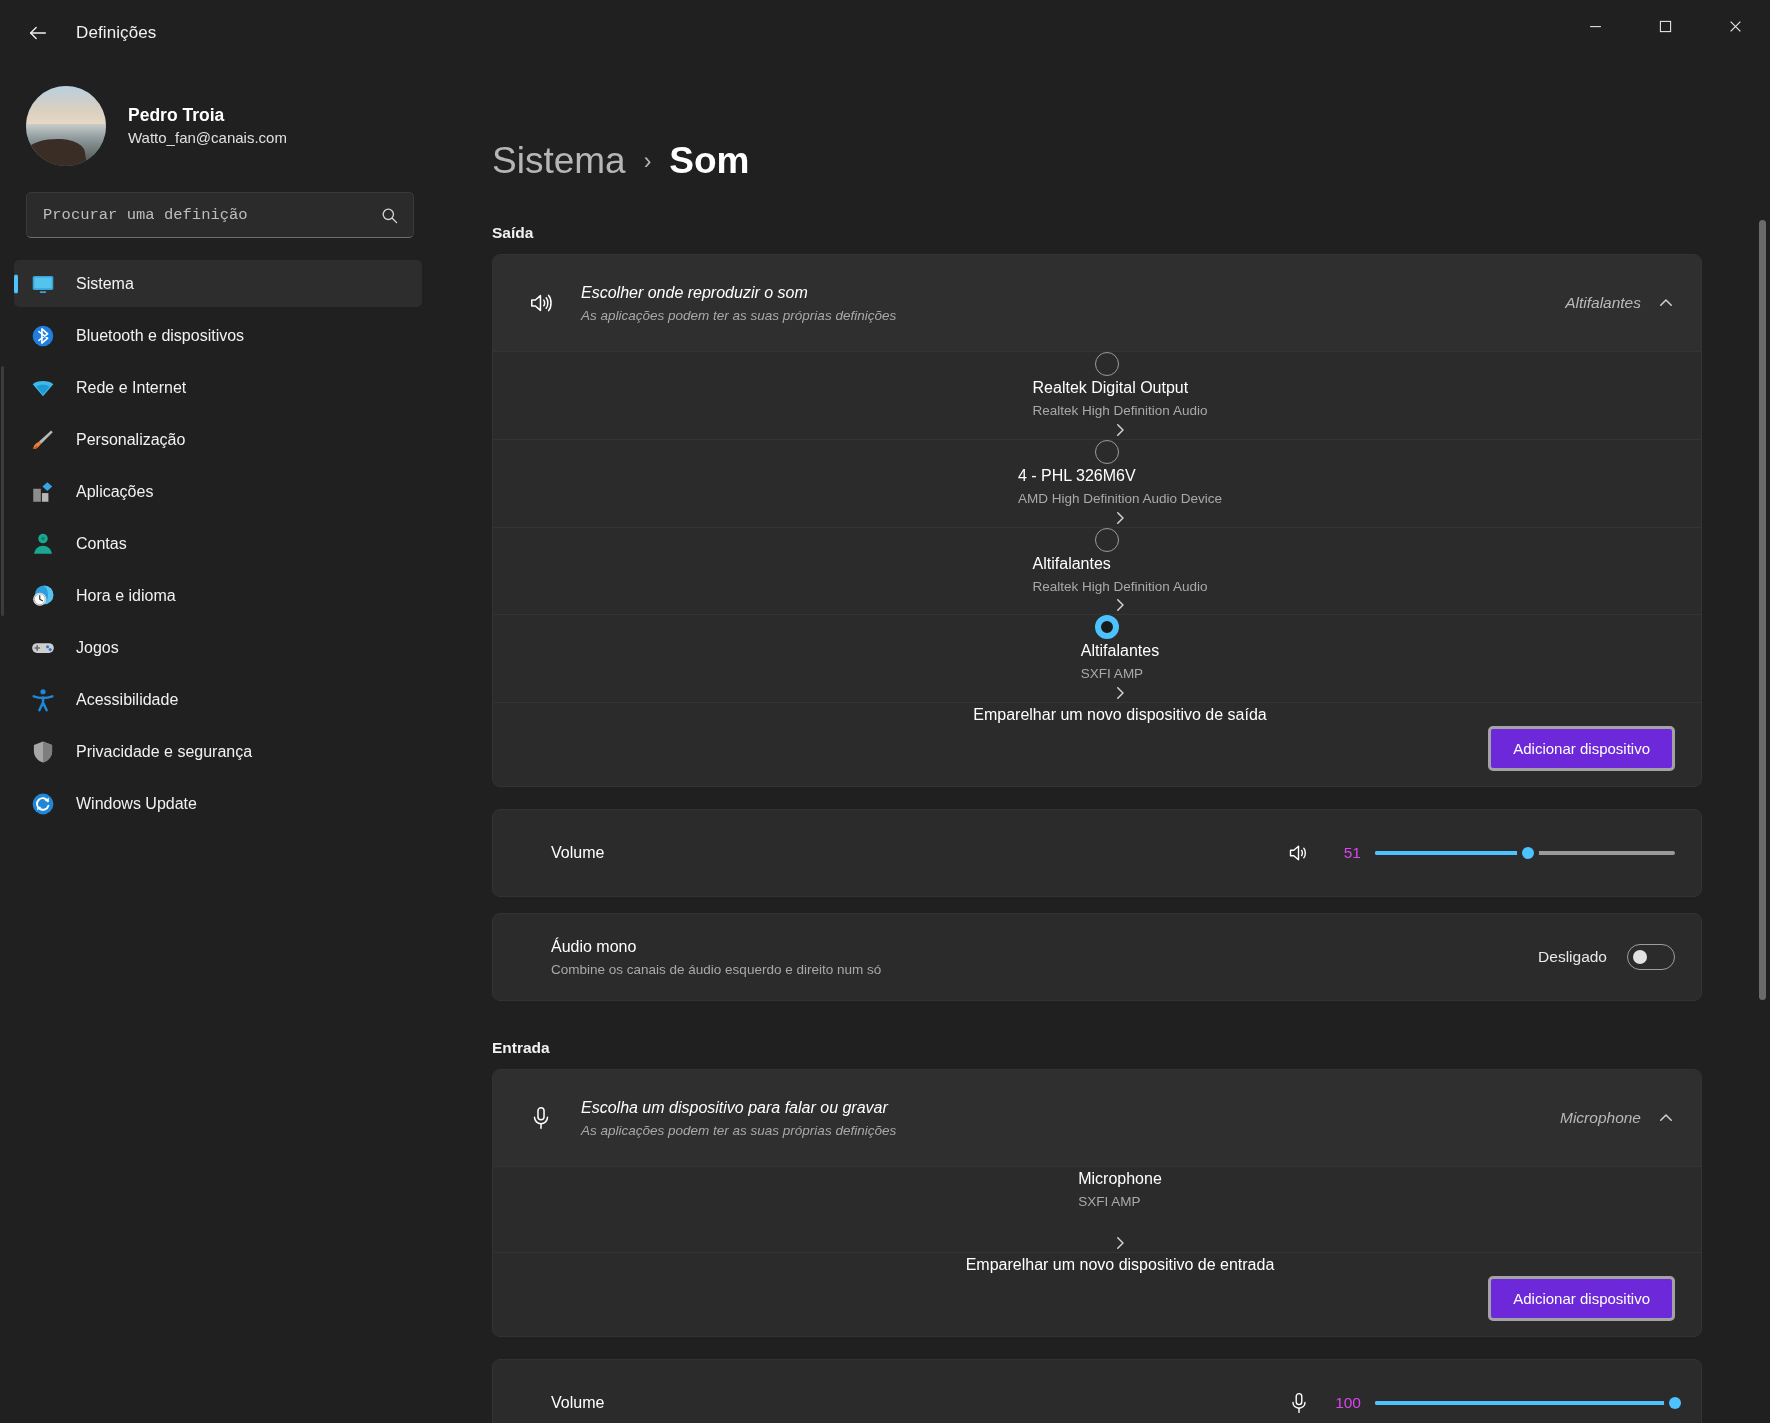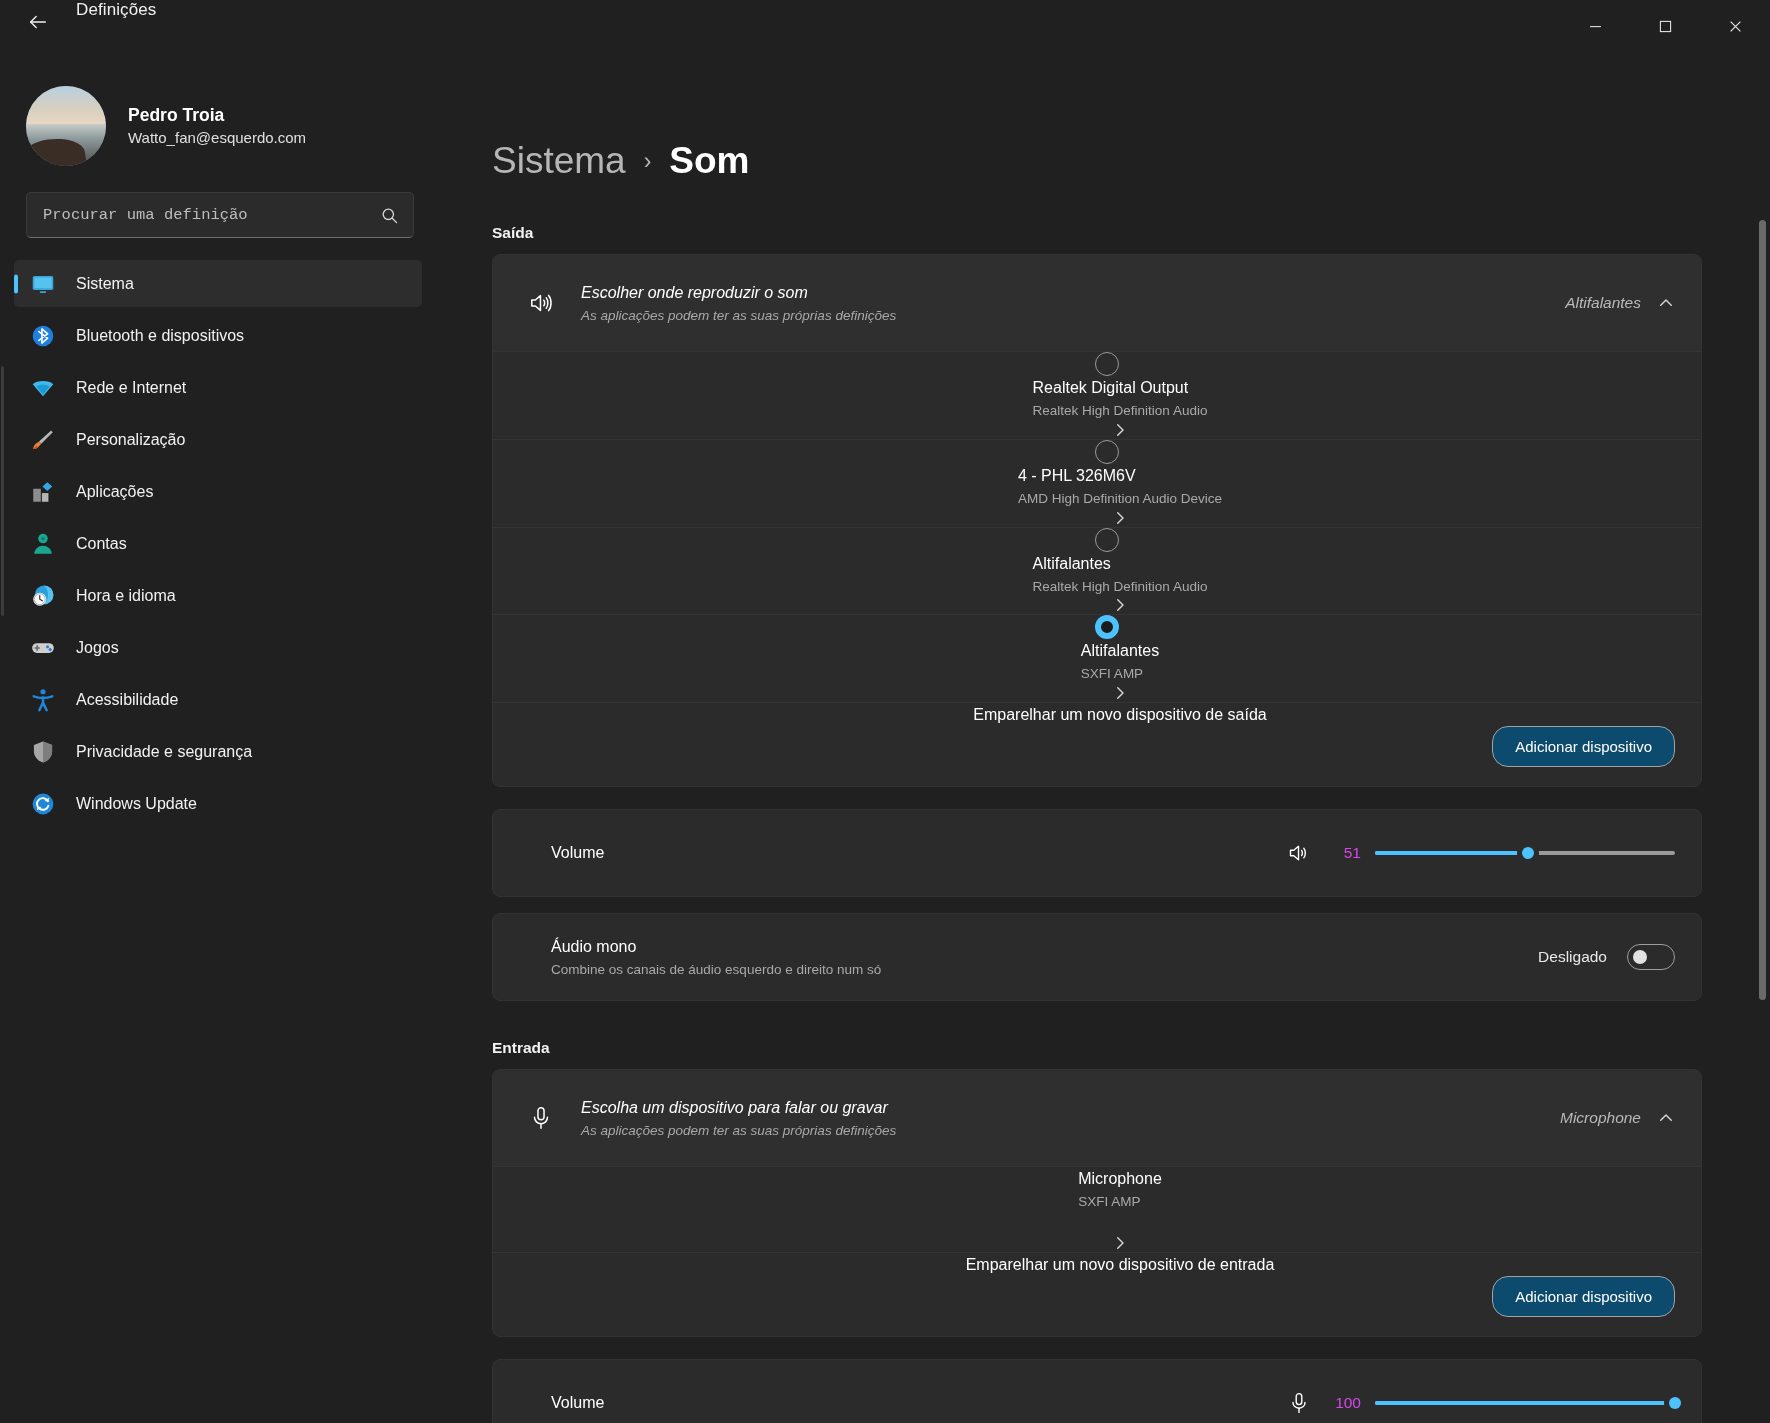--- a/index.html
+++ b/index.html
@@ -21,20 +21,21 @@
     background: #202020;
     display: flex;
     flex-direction: column;
   }
 
   
   .titlebar {
     height: 66px;
     flex: 0 0 66px;
     display: flex;
+    align-items: center;
     background: #202020;
     position: relative;
     z-index: 20;
   }
   .back-btn {
     width: 44px; height: 44px;
     margin-left: 16px;
     display: flex; align-items: center; justify-content: center;
     border-radius: 5px;
     cursor: pointer;
@@ -246,23 +247,23 @@
   }
   .radio.checked {
     border: 6px solid #4cc2ff;
     background: #1b1b1b;
   }
   .device-text { flex: 1; min-width: 0; }
   .device-name { font-size: 16px; color: #ffffff; line-height: 1.45; }
   .device-sub { font-size: 13.5px; color: #a9a9a9; line-height: 1.45; margin-top: 2px; }
 
   .btn {
-    background: #0c4a6e;
-    border: 1px solid #a3a3a3;
-    border-radius: 16px;
+    background: #6d28d9;
+    border: 3px solid #a3a3a3;
+    border-radius: 5px;
     color: #ffffff;
     font-family: inherit;
     font-size: 15px;
     padding: 11px 22px;
     cursor: pointer;
     margin-left: auto;
     white-space: nowrap;
   }
 
   
@@ -405,21 +406,21 @@
       <div class="sidebar-scroll"></div>
 
       <div class="profile">
         <div class="avatar">
           <div class="sky"></div>
             <div class="sea"></div>
             <div class="land"></div>
         </div>
         <div class="profile-text">
           <div class="profile-name">Pedro Troia</div>
-          <div class="profile-mail">Watto_fan@esquerdo.com</div>
+          <div class="profile-mail">Watto_fan@canais.com</div>
         </div>
       </div>
 
       <div class="search-wrap">
         <div class="search-box">
           <input type="text" placeholder="Procurar uma definição" style="">
           <svg width="19" height="19" viewBox="0 0 24 24" fill="none" stroke="#d6d6d6" stroke-width="1.7">
             <circle cx="10.5" cy="10.5" r="6.5"></circle>
               <path d="M15.5 15.5 L21 21" stroke-linecap="round"></path>
           </svg>

